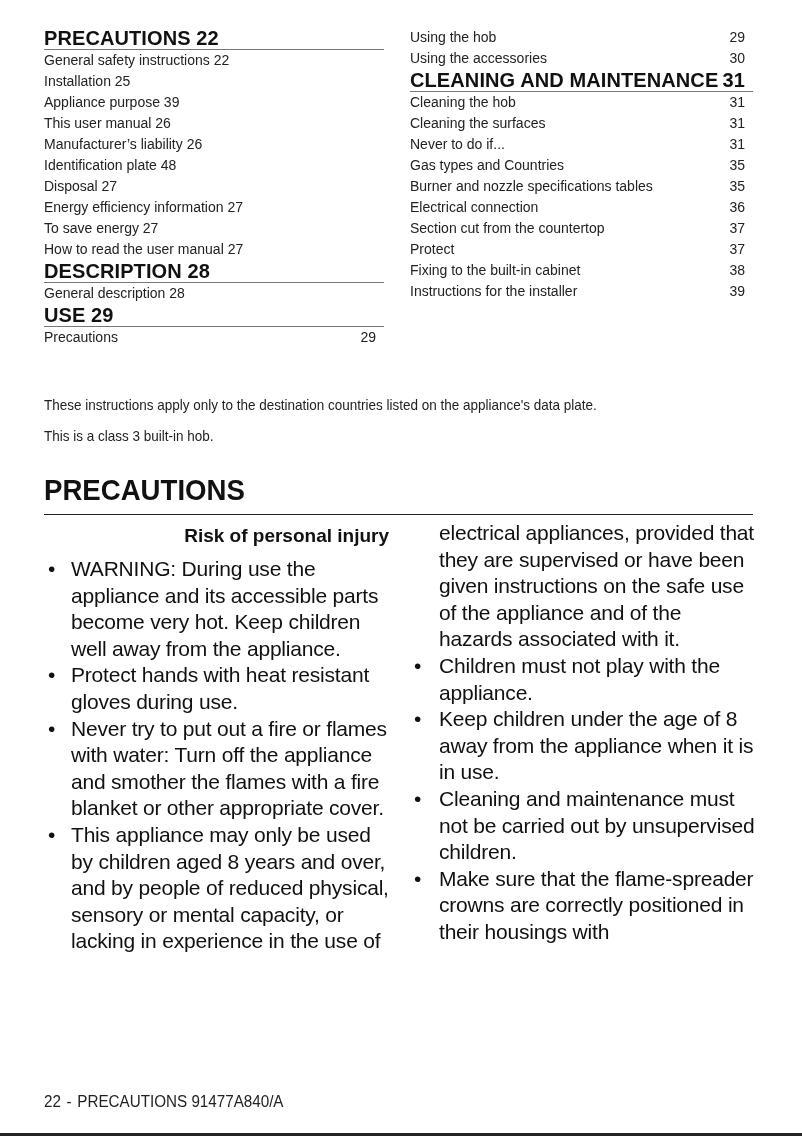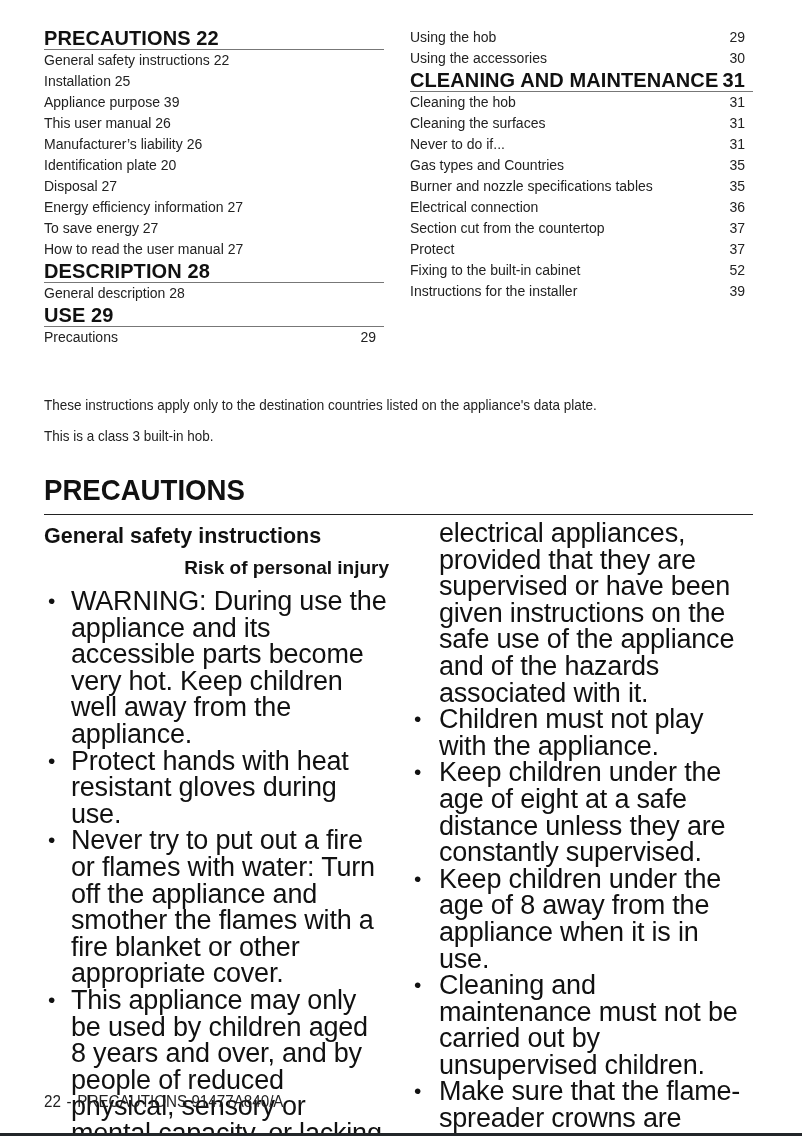--- a/index.html
+++ b/index.html
@@ -49,21 +49,21 @@
     font-family: "Liberation Sans", sans-serif; font-weight: bold;
     font-size: 21.5px; line-height: 32px; color: #111; margin: 0;
   }
   .h3 {
     font-family: "Liberation Sans", sans-serif; font-weight: bold;
     font-size: 19px; line-height: 32px; color: #111; margin: 0 0 4px 0; text-align: right;
   }
   ul.bullets { list-style: none; margin: 0; padding: 0; }
   ul.bullets li {
     position: relative; padding-left: 27px;
-    font-family: "Liberation Sans", sans-serif; font-size: 27px;
+    font-family: "Liberation Sans", sans-serif; font-size: 21px;
     line-height: 26.6px; color: #111; letter-spacing: -0.2px;
   }
   ul.bullets li::before {
     content: "\2022"; position: absolute; left: 4px; top: 0; font-size: 21px;
   }
   ul.bullets li.cont { padding-left: 29px; }
   ul.bullets li.cont::before { content: ""; }
   .col-right ul.bullets li { padding-left: 29px; }
 
   
@@ -91,21 +91,21 @@
   <div class="toc-item">
       <span>Appliance purpose 39</span>
     </div>
   <div class="toc-item">
       <span>This user manual 26</span>
     </div>
   <div class="toc-item">
       <span>Manufacturer’s liability 26</span>
     </div>
   <div class="toc-item">
-      <span>Identification plate 20</span>
+      <span>Identification plate 48</span>
     </div>
   <div class="toc-item">
       <span>Disposal 27</span>
     </div>
   <div class="toc-item">
       <span>Energy efficiency information 27</span>
     </div>
   <div class="toc-item">
       <span>To save energy 27</span>
     </div>
@@ -167,50 +167,48 @@
   <div class="toc-item">
       <span>Section cut from the countertop</span>
       <span class="num">37</span>
     </div>
   <div class="toc-item">
       <span>Protect</span>
       <span class="num">37</span>
     </div>
   <div class="toc-item">
       <span>Fixing to the built-in cabinet</span>
-      <span class="num">52</span>
+      <span class="num">38</span>
     </div>
   <div class="toc-item">
       <span>Instructions for the installer</span>
       <span class="num">39</span>
     </div>
 </div>
 
 <div class="abs intro" style="top:397px;">These instructions apply only to the destination countries listed on the appliance's data plate.</div>
 <div class="abs intro" style="top:428px;">This is a class 3 built-in hob.</div>
 
 <div class="abs main-title">PRECAUTIONS</div>
 <div class="abs main-rule"></div>
 
 <div class="col col-left">
-  <h2 class="h2">General safety instructions</h2>
   <h3 class="h3">Risk of personal injury</h3>
   <ul class="bullets">
     <li>WARNING: During use the appliance and its accessible parts become very hot. Keep children well away from the appliance.</li>
     <li>Protect hands with heat resistant gloves during use.</li>
     <li>Never try to put out a fire or flames with water: Turn off the appliance and smother the flames with a fire blanket or other appropriate cover.</li>
     <li>This appliance may only be used by children aged 8 years and over, and by people of reduced physical, sensory or mental capacity, or lacking in experience in the use of</li>
   </ul>
 </div>
 
 <div class="col col-right">
   <ul class="bullets">
     <li class="cont">electrical appliances, provided that they are supervised or have been given instructions on the safe use of the appliance and of the hazards associated with it.</li>
     <li>Children must not play with the appliance.</li>
-    <li>Keep children under the age of eight at a safe distance unless they are constantly supervised.</li>
     <li>Keep children under the age of 8 away from the appliance when it is in use.</li>
     <li>Cleaning and maintenance must not be carried out by unsupervised children.</li>
     <li>Make sure that the flame-spreader crowns are correctly positioned in their housings with</li>
   </ul>
 </div>
 
 <div class="abs footer">
   <span>22</span><span class="sep">-</span><span>PRECAUTIONS 91477A840/A</span>
 </div>
 <div class="abs bottom-bar"></div>

